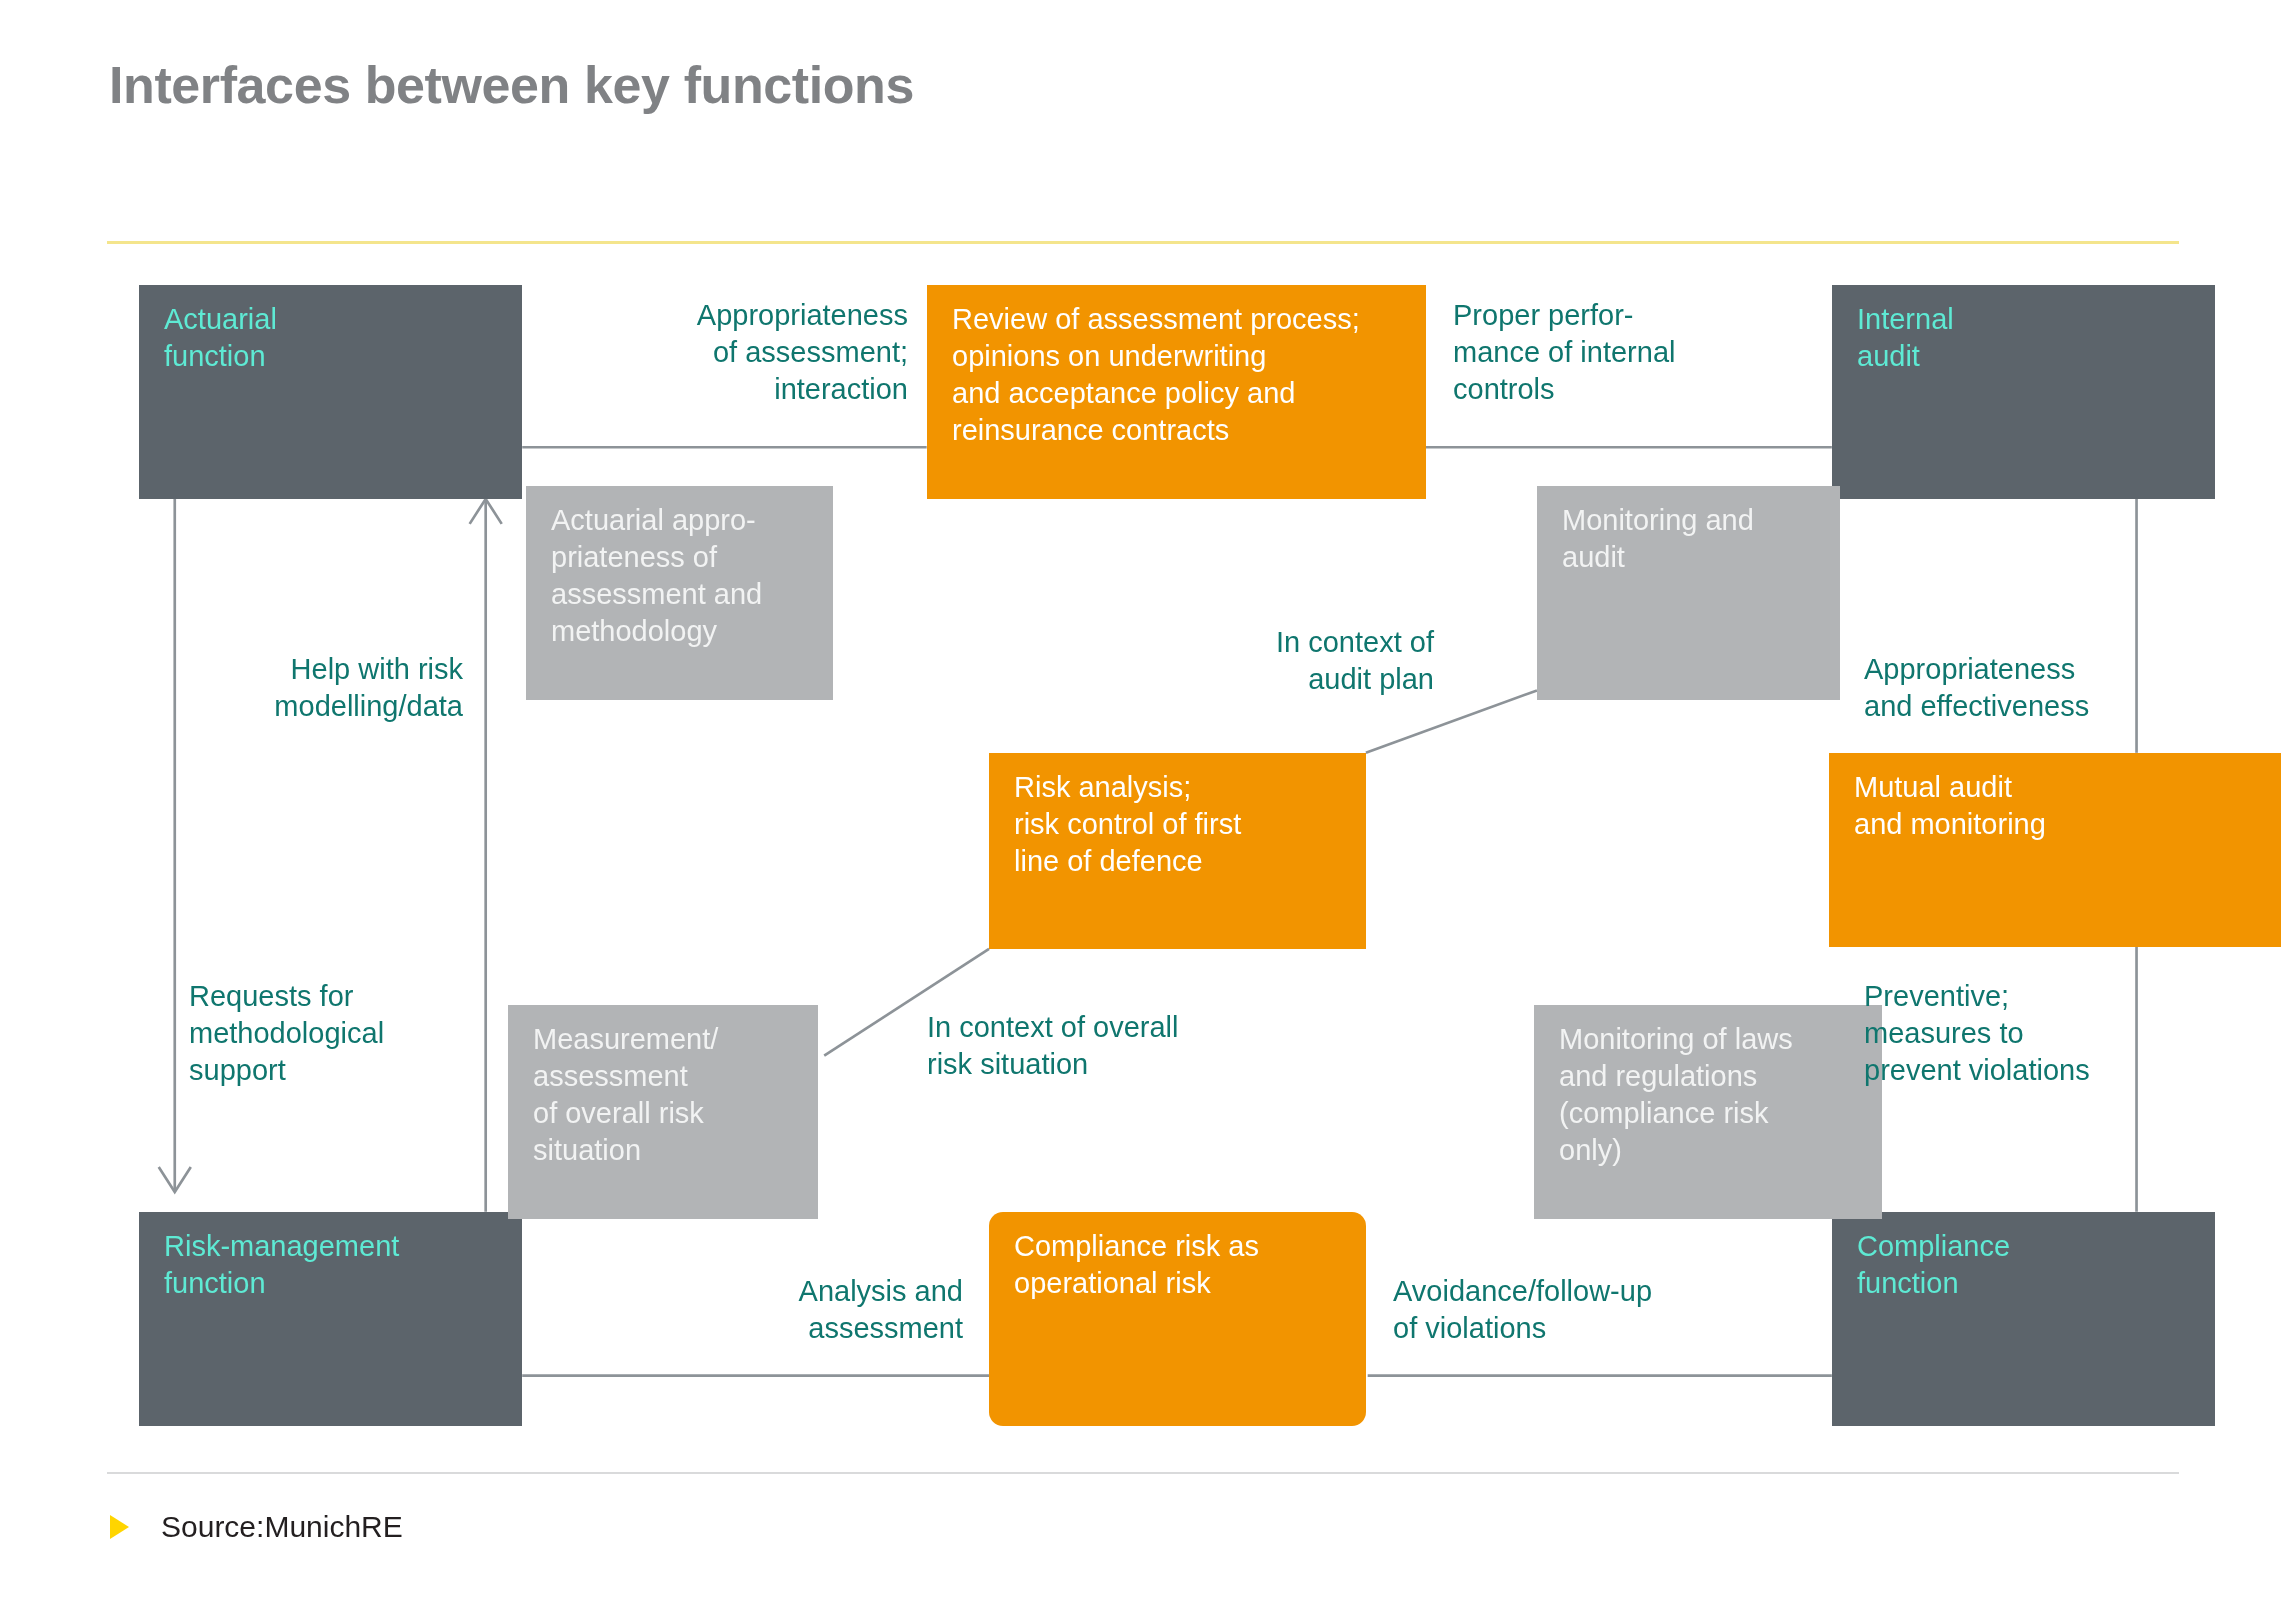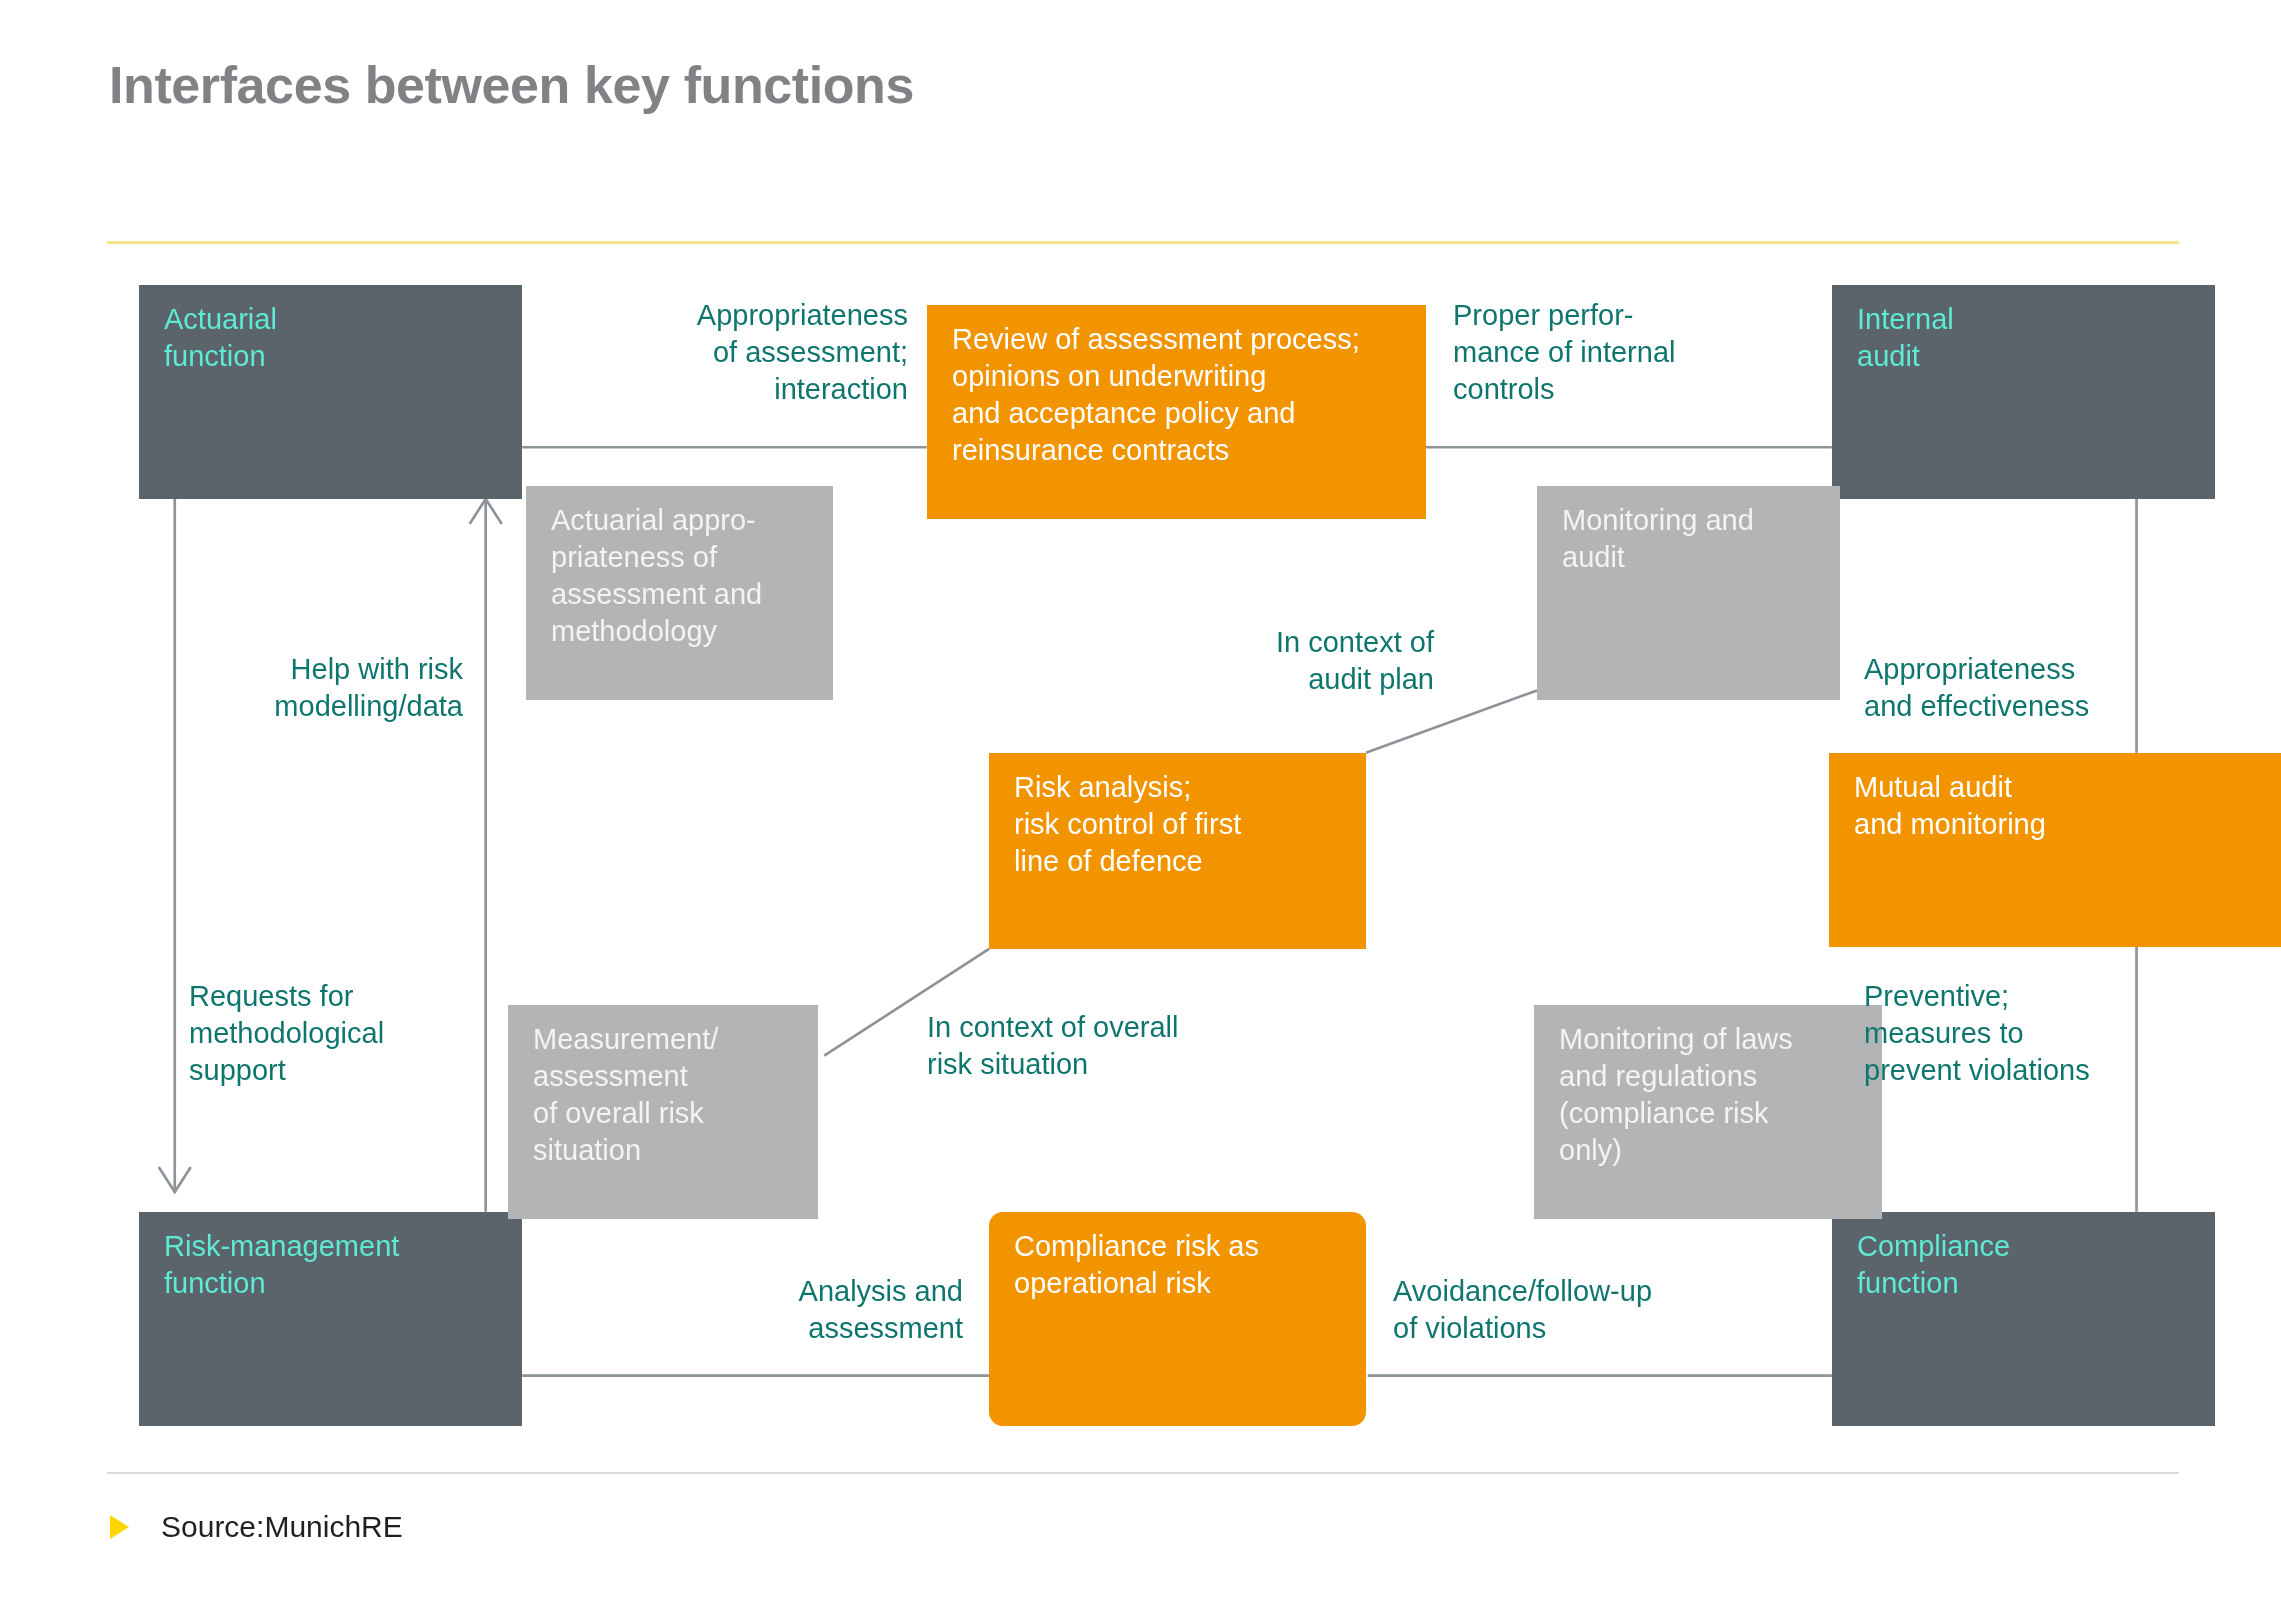--- a/index.html
+++ b/index.html
@@ -160,21 +160,21 @@
 
     <div class="box box-dark" style="left:1832px; top:285px; width:383px; height:214px;">Internal
 audit</div>
 
     <div class="box box-dark" style="left:139px; top:1212px; width:383px; height:214px;">Risk-management
 function</div>
 
     <div class="box box-dark" style="left:1832px; top:1212px; width:383px; height:214px;">Compliance
 function</div>
 
-    <div class="box box-orange" style="left:927px; top:285px; width:499px; height:214px;margin-top:20px;">Review of assessment process;
+    <div class="box box-orange" style="left:927px; top:285px; width:499px; height:214px;">Review of assessment process;
 opinions on underwriting
 and acceptance policy and
 reinsurance contracts</div>
 
 
     <div class="box box-orange" style="left:989px; top:753px; width:377px; height:196px;">Risk analysis;
 risk control of first
 line of defence</div>
 
     <div class="box box-orange" style="left:1829px; top:753px; width:458px; height:194px;">Mutual audit

